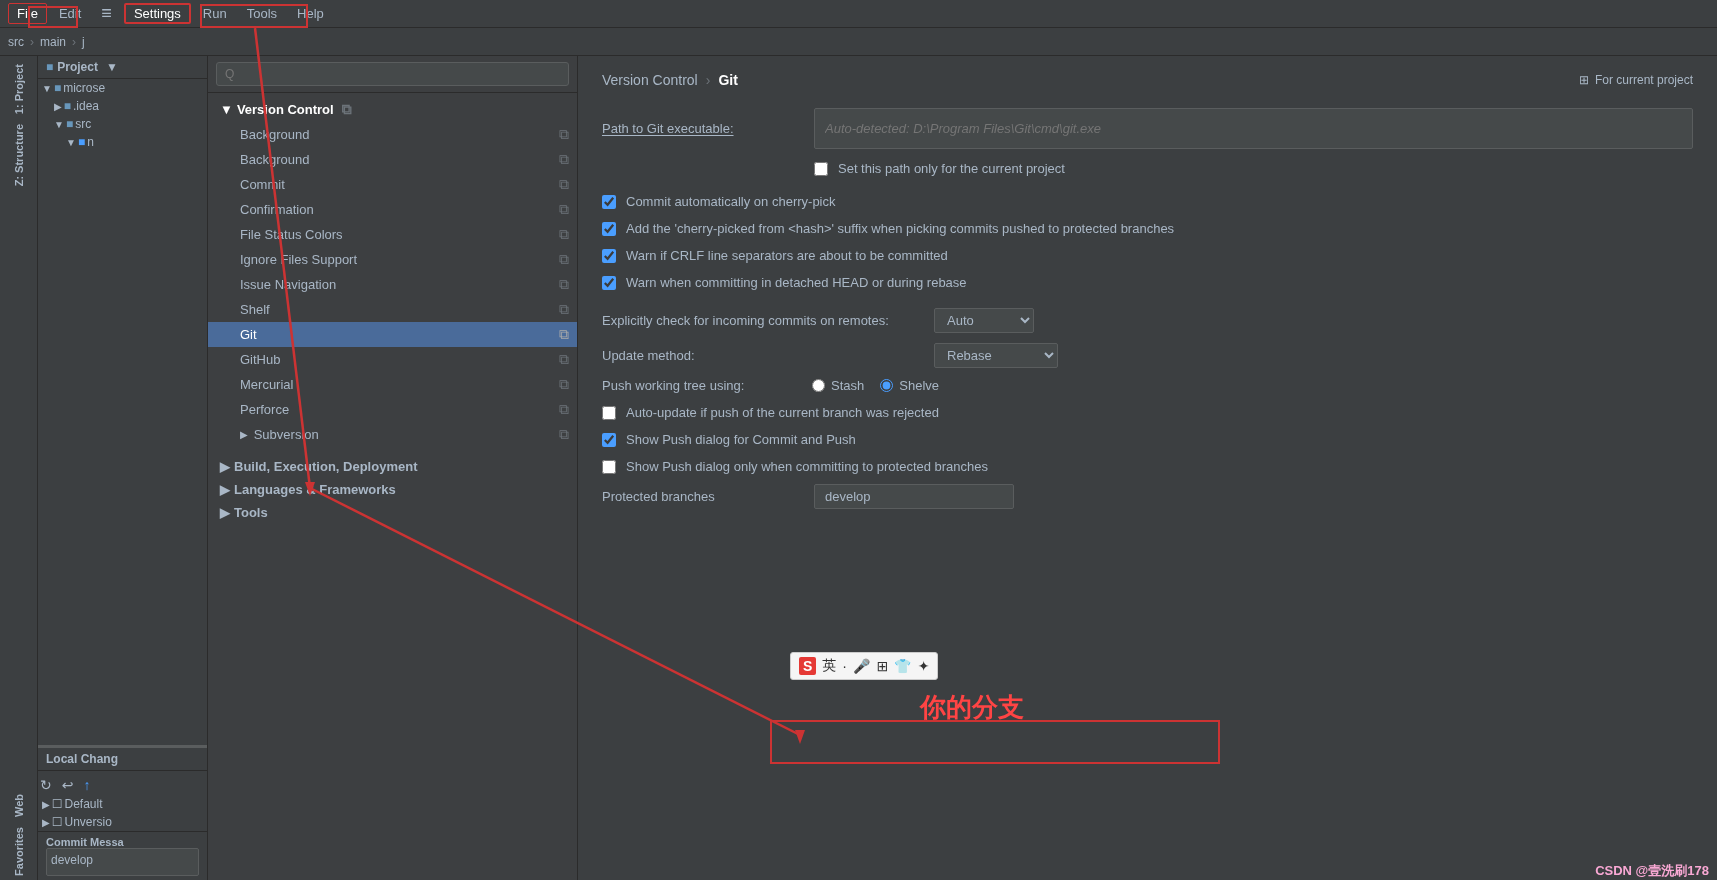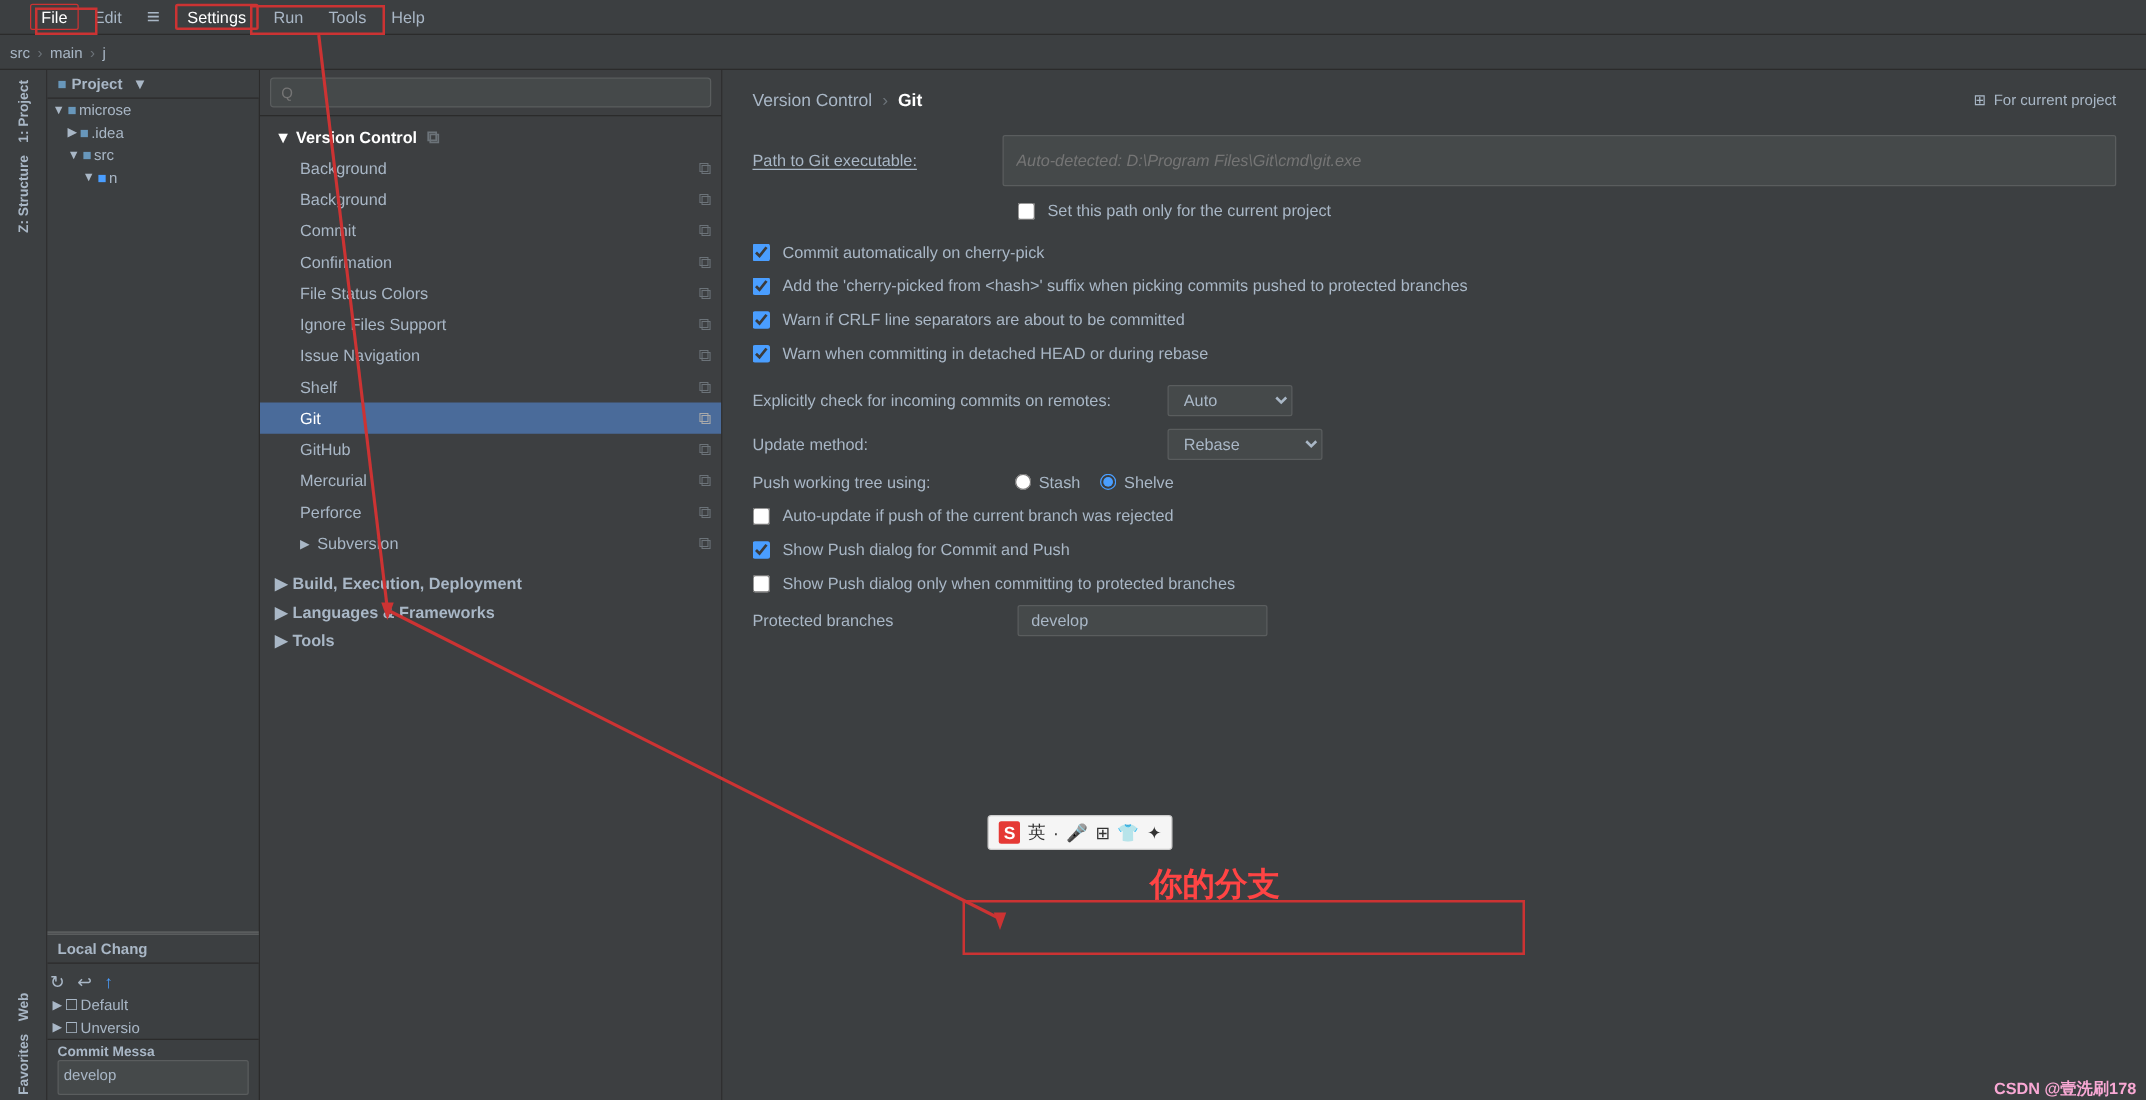--- a/index.html
+++ b/index.html
@@ -13,21 +13,21 @@
       overflow: hidden;
       position: relative;
     }
 
     
     .menu-bar {
       background: #3c3f41;
       display: flex;
       align-items: center;
       height: 28px;
-      padding: 0 24px;
+      padding: 0 8px;
       border-bottom: 1px solid #2b2b2b;
       gap: 4px;
     }
     .menu-item {
       padding: 2px 8px;
       color: #a9b7c6;
       cursor: pointer;
       border-radius: 2px;
       font-size: 13px;
     }
@@ -212,20 +212,21 @@
       gap: 6px;
       font-size: 12px;
       color: #a9b7c6;
     }
 
     
     .form-row {
       display: flex;
       align-items: center;
       margin-bottom: 10px;
+      gap: 12px;
     }
     .form-label {
       color: #a9b7c6;
       font-size: 13px;
       min-width: 200px;
       text-decoration: underline;
       text-underline-offset: 2px;
     }
     .form-input {
       flex: 1;

